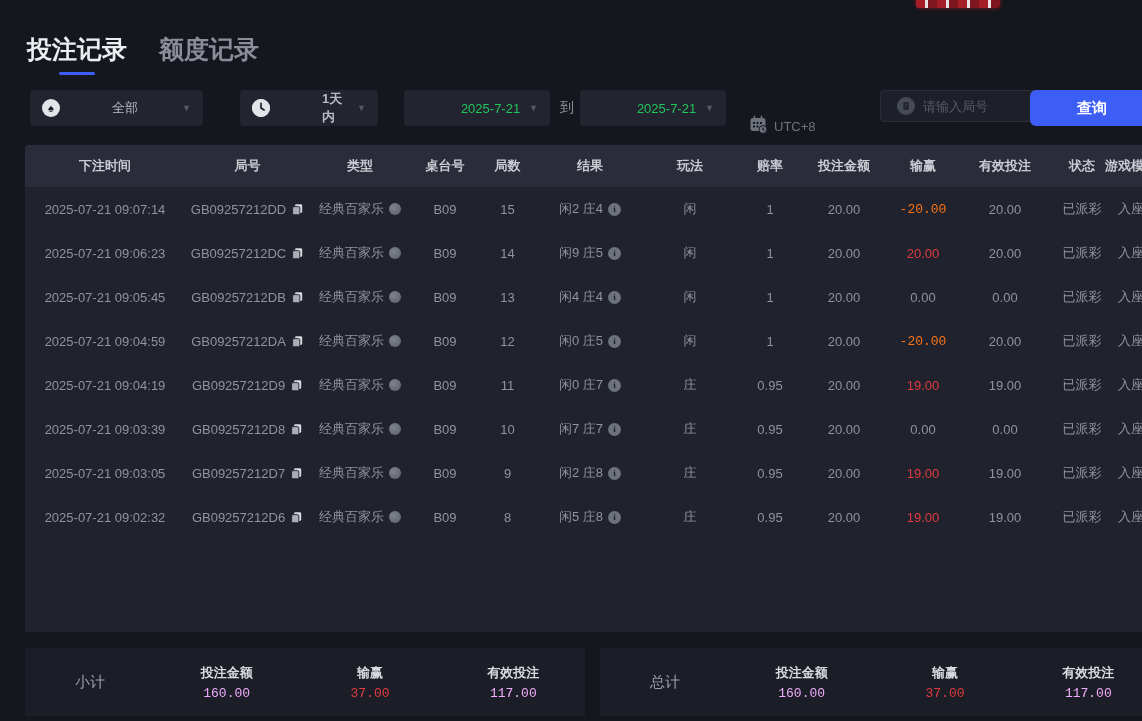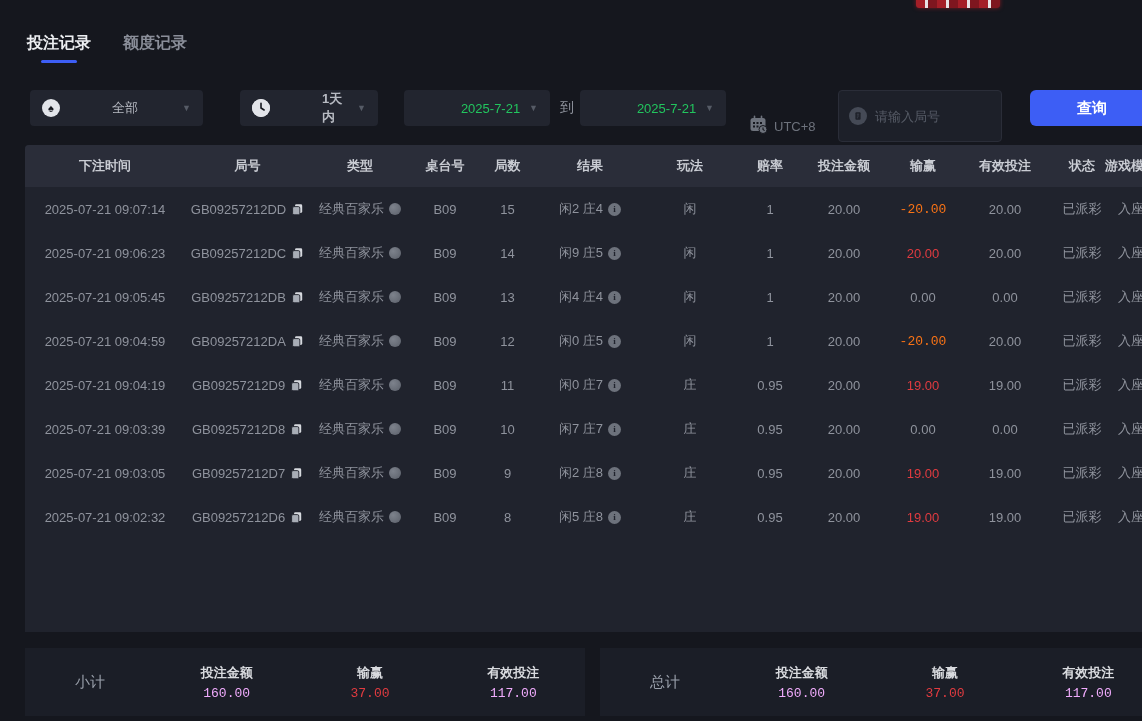--- a/index.html
+++ b/index.html
@@ -14,21 +14,21 @@
   
   .top-logo{
     position:absolute; left:916px; top:-13px; width:84px; height:21px;
     border-radius:3px;
     background:repeating-linear-gradient(90deg,#a41e27 0 9px,#e8e2e4 9px 12px,#7e161f 12px 21px);
     box-shadow:0 0 4px rgba(190,30,40,.6);
   }
 
   
   .tabs{ position:absolute; left:27px; top:33px; display:flex; gap:32px; }
-  .tab{ font-size:16px; font-weight:700; color:#8a8e99; cursor:pointer; padding-bottom:9px; position:relative; }
+  .tab{ font-size:25px; font-weight:700; color:#8a8e99; cursor:pointer; padding-bottom:9px; position:relative; }
   .tab.active{ color:#eceef1; }
   .tab.active::after{
     content:""; position:absolute; left:50%; transform:translateX(-50%);
     bottom:0; width:36px; height:3px; border-radius:2px; background:#3d5ef5;
   }
 
   
   .filters{ position:absolute; left:0; top:90px; height:36px; width:1142px; }
   .dd{
     position:absolute; top:0; height:36px; background:#22252f; border-radius:4px;
@@ -40,23 +40,23 @@
   .circle-ico{
     width:18px; height:18px; border-radius:50%; background:#e2e4e9; color:#15171e;
     display:inline-flex; align-items:center; justify-content:center;
     font-size:11px; line-height:18px; flex:none;
   }
   .circle-ico.dark{ background:#454a56; }
   .to-label{ position:absolute; left:560px; top:9px; font-size:14px; color:#8f939d; }
   .tz{ position:absolute; left:748px; top:24px; display:flex; align-items:center; gap:5px; }
   .tz-text{ font-size:13px; color:#6d727c; }
   .round-input{
-    position:absolute; left:838px; top:0; width:164px; height:52px;
+    position:absolute; left:880px; top:0; width:164px; height:32px;
     background:#1d2029; border:1px solid #2a2d38; border-radius:4px;
-    display:flex; align-items:center; gap:8px; padding:0 10px;
+    display:flex; align-items:center; gap:8px; padding:0 16px;
   }
   .round-input input{
     background:transparent; border:none; outline:none; width:100%;
     font-size:13px; color:#b7bac2; font-family:inherit;
   }
   .round-input input::placeholder{ color:#565b66; }
   .search-btn{
     position:absolute; left:1030px; top:0; width:124px; height:36px;
     background:#3d5ef5; color:#fff; font-size:15px; font-weight:700;
     border:none; border-radius:6px; cursor:pointer; font-family:inherit;

